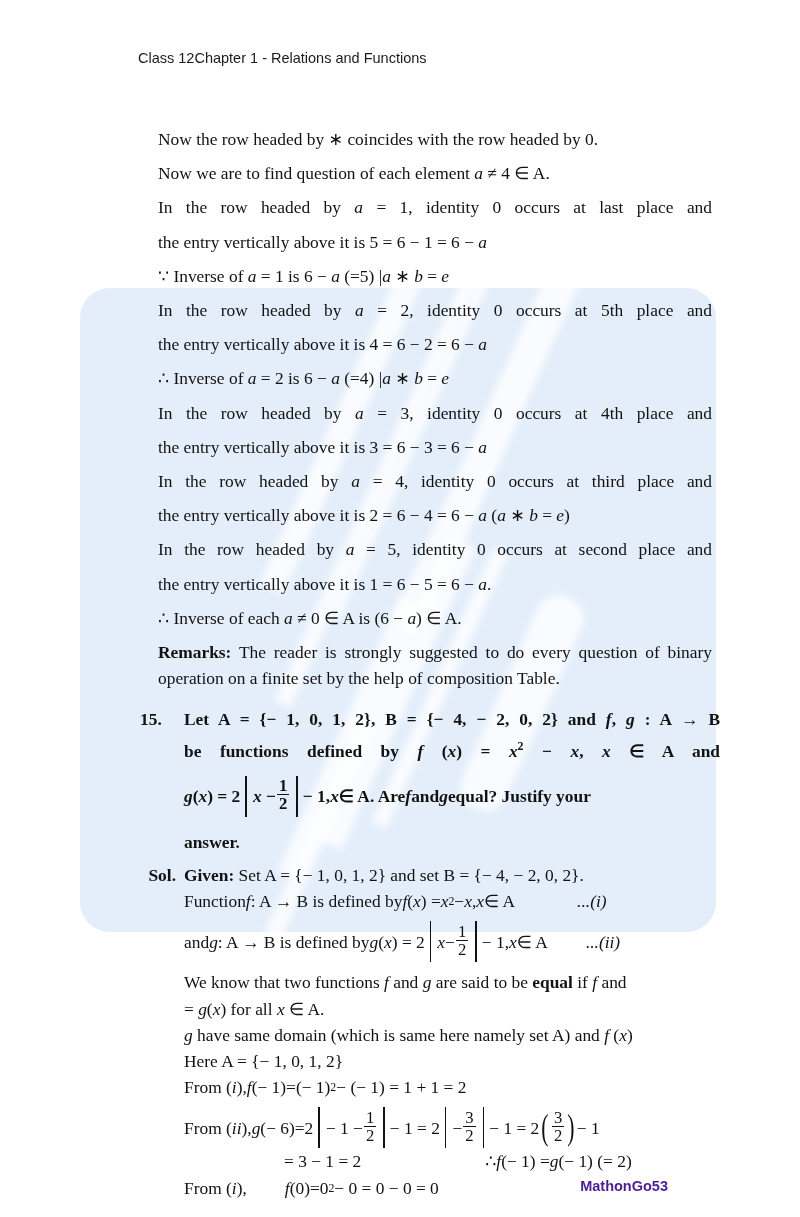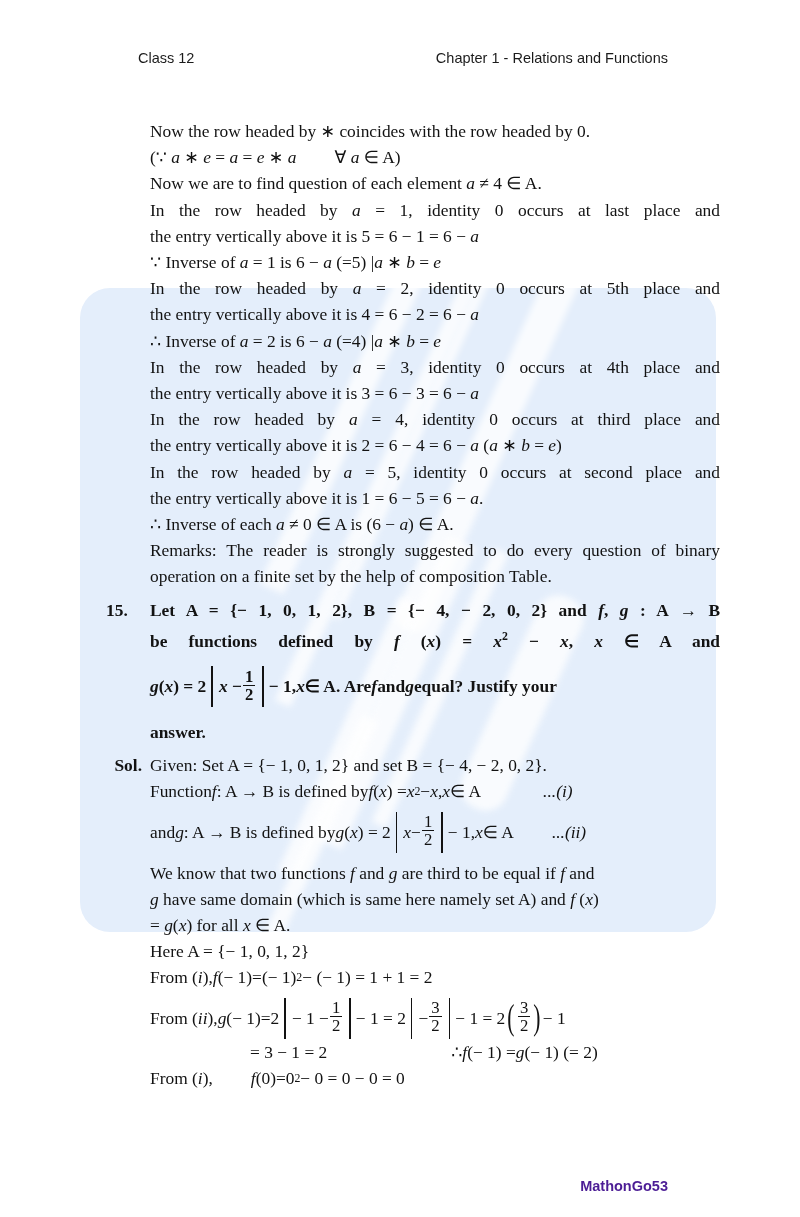--- a/index.html
+++ b/index.html
@@ -53,21 +53,21 @@
   .s8 { left: 418px; top: 300px;  width: 48px;  height: 230px; border-radius: 22px;}
   .s9 { left: 232px; top: 420px;  width: 18px;  height: 240px; }
 
   
   .hdr {
     position: absolute;
     top: 50px;
     left: 138px;
     width: 530px;
     display: flex;
-    justify-content: space-between;
+    justify-content: flex-start;
     font-family: "Liberation Sans", sans-serif;
     font-size: 14.5px;
     color: #1b1b1b;
     z-index: 3;
   }
   .ftr {
     position: absolute;
     top: 1146px;
     left: 138px;
     width: 530px;
@@ -85,46 +85,47 @@
   .content {
     position: absolute;
     top: 118px;
     left: 104px;
     width: 616px;
     z-index: 2;
     font-size: 17.4px;
     line-height: 26.2px;
   }
   .ln {
-    margin: 0;
+    margin: 8px;
     padding: 0 0 0 46px;
     white-space: nowrap;
   }
   .ln.just {
     white-space: normal;
     text-align: justify;
     text-align-last: justify;
   }
   .ln.nojust {
     white-space: normal;
     text-align: justify;
     text-align-last: left;
   }
   .gap-sm { height: 7px; }
   .gap-md { height: 12px; }
 
   i, .it { font-style: italic; }
-  b, .bd  { font-weight: normal; }
+  b, .bd  { font-weight: bold; }
 
   .sup { vertical-align: super; font-size: 0.68em; }
 
   
   .qrow {
     display: flex;
     align-items: flex-start;
+    margin-left: 34px;
   }
   .qnum {
     width: 46px;
     flex: 0 0 46px;
     font-weight: bold;
     text-align: left;
     padding-left: 2px;
     box-sizing: border-box;
   }
   .qbody {
@@ -221,21 +222,20 @@
     <span>Class 12</span>
     <span>Chapter 1 - Relations and Functions</span>
   </div>
 
   <div class="content">
 
     <p class="ln"><span>Now the row headed by ∗ coincides with the row headed by 0.</span></p>
 
 
 
-    <p class="ln"><span>(∵ </span><i>a</i><span> ∗ </span><i>e</i><span> = </span><i>a</i><span> = </span><i>e</i><span> ∗ </span><i>a</i><span class="spacer-md"></span><span>∀</span><span> </span><i>a</i><span> ∈ A)</span></p>
 
     <p class="ln"><span>Now we are to find question of each element </span><i>a</i><span> ≠ 4 ∈ A.</span></p>
 
     <p class="ln just"><span>In the row headed by </span><i>a</i><span> = 1, identity 0 occurs at last place and</span></p>
     <p class="ln nojust"><span>the entry vertically above it is 5 = 6 − 1 = 6 − </span><i>a</i></p>
 
     <p class="ln"><span>∵ Inverse of </span><i>a</i><span> = 1 is 6 − </span><i>a</i><span> (=5)  |</span><i>a</i><span> ∗ </span><i>b</i><span> = </span><i>e</i></p>
 
     <p class="ln just"><span>In the row headed by </span><i>a</i><span> = 2, identity 0 occurs at 5th place and</span></p>
     <p class="ln nojust"><span>the entry vertically above it is 4 = 6 − 2 = 6 − </span><i>a</i></p>
@@ -347,46 +347,46 @@
           </span>
           <span> − 1, </span>
             <i>x</i>
             <span> ∈ A</span>
             <span class="spacer-md"></span>
             <span class="dots-ref">...(ii)</span>
         </div>
 
         <div class="gap-sm"></div>
 
-        <div><span>We know that two functions </span><i>f</i><span> and </span><i>g</i><span> are third to be </span><b>equal</b><span> if </span><i>f</i><span> and</span></div>
+        <div><span>We know that two functions </span><i>f</i><span> and </span><i>g</i><span> are said to be </span><b>equal</b><span> if </span><i>f</i><span> and</span></div>
+
+        <div><span>= </span><i>g</i><span>(</span><i>x</i><span>) for all </span><i>x</i><span> ∈ A.</span></div>
 
         <div><i>g</i><span> have same domain (which is same here namely set A) and </span><i>f</i><span> (</span><i>x</i><span>)</span></div>
-
-        <div><span>= </span><i>g</i><span>(</span><i>x</i><span>) for all </span><i>x</i><span> ∈ A.</span></div>
 
         <div>Here A = {− 1, 0, 1, 2}</div>
 
         <div class="mathline">
             <span>From (</span>
             <i>i</i>
             <span>), </span>
             <i>f</i>
             <span>(− 1)=(− 1)</span>
             <span class="sup">2</span>
             <span> − (− 1) = 1 + 1 = 2</span>
           </div>
 
         <div class="gap-sm"></div>
 
         <div class="mathline">
           <span>From (</span>
             <i>ii</i>
             <span>), </span>
             <i>g</i>
-            <span>(− 1)=2</span>
+            <span>(− 6)=2</span>
           <span class="absbar">
             <span class="bar"></span>
             <span class="inner">
               <span>− 1 −</span>
               <span class="frac">
                 <span class="num">1</span>
                 <span class="den">2</span>
               </span>
             </span>
             <span class="bar"></span>

